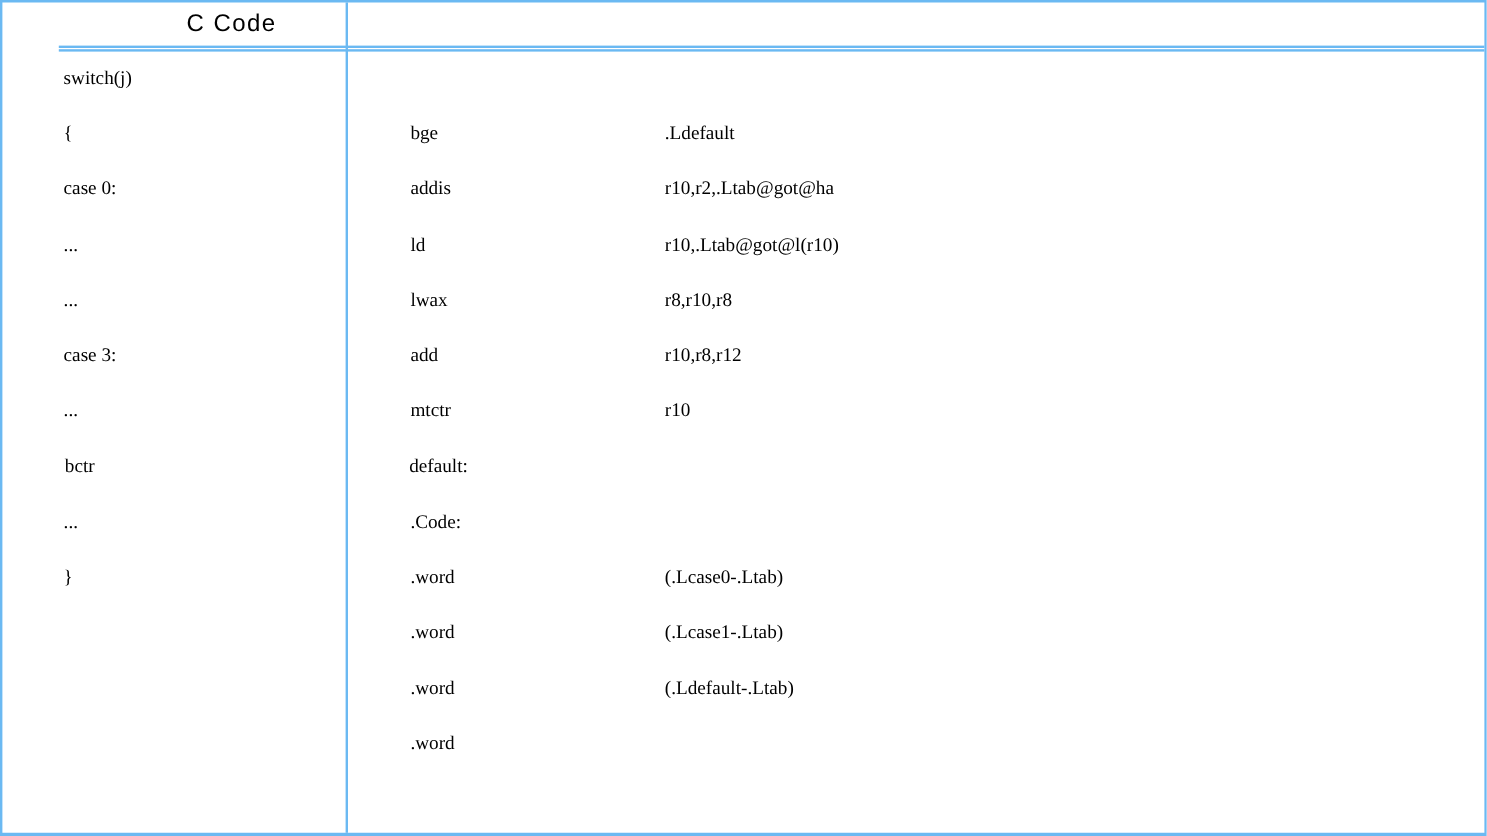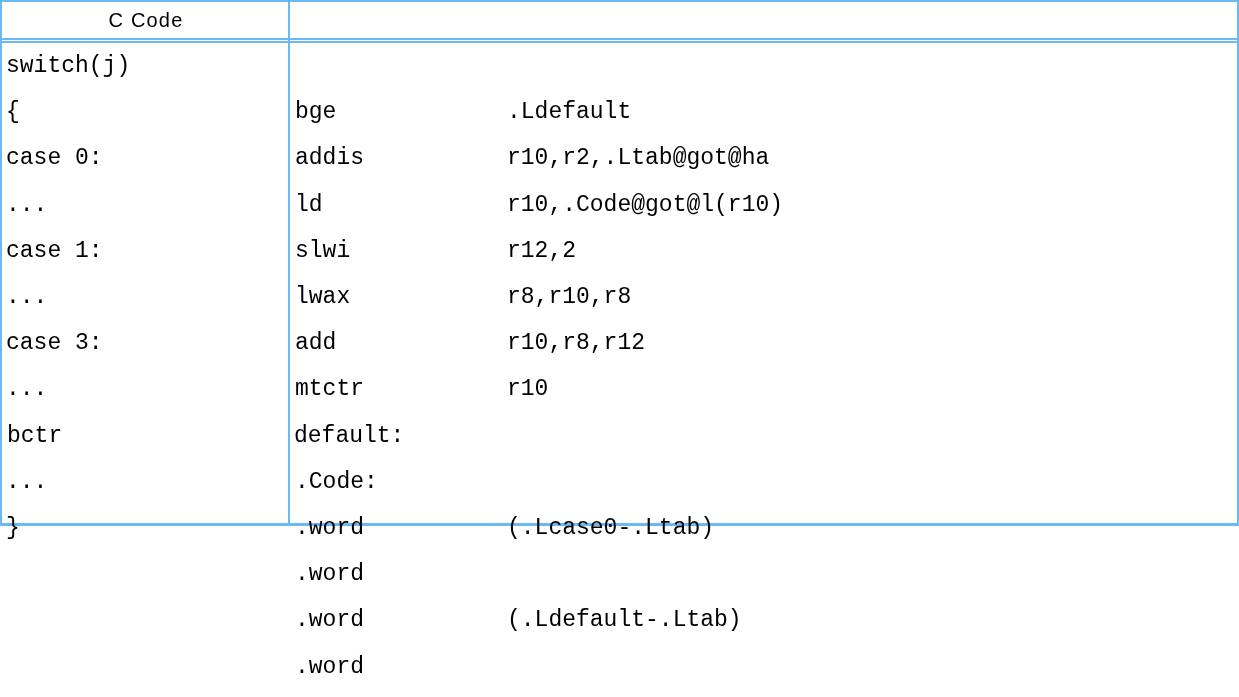--- a/index.html
+++ b/index.html
@@ -10,24 +10,25 @@
   * { margin: 0; padding: 0; box-sizing: border-box; }
   html, body {
     background: var(--bg-white);
     width: 1239px;
     height: 697px;
     overflow: hidden;
   }
   .table {
     position: relative;
     width: 1239px;
-    height: 526px;
+    height: 697px;
     border: 2px solid var(--border-blue);
     border-bottom-width: 3px;
     background: var(--bg-white);
+    padding-left: 47px;
   }
   
   .vline {
     position: absolute;
     left: 286px;
     top: 0;
     bottom: 0;
     width: 2px;
     background: var(--border-blue);
   }
@@ -52,22 +53,22 @@
   }
   .body { width: 100%; }
   .row {
     display: grid;
     grid-template-columns: 288px 1fr;
     height: 46.2px;
   }
   .cell {
     display: flex;
     align-items: center;
-    font-family: Liberation Mono, monospace;
-    font-size: 23px;
+    font-family: Liberation Serif, serif;
+    font-size: 16px;
     color: var(--text-black);
     white-space: pre;
     overflow: hidden;
   }
   .c-cell { padding-left: 4px; }
   .asm-cell { padding-left: 5px; }
   .mnemonic {
     display: inline-block;
     width: 212px;
   }
@@ -91,25 +92,21 @@
       <div class="row">
         <div class="cell c-cell">{</div>
         <div class="cell asm-cell"><span class="mnemonic">bge</span><span class="operands">.Ldefault</span></div>
       </div>
       <div class="row">
         <div class="cell c-cell">case 0:</div>
         <div class="cell asm-cell"><span class="mnemonic">addis</span><span class="operands">r10,r2,.Ltab@got@ha</span></div>
       </div>
       <div class="row">
         <div class="cell c-cell">...</div>
-        <div class="cell asm-cell"><span class="mnemonic">ld</span><span class="operands">r10,.Code@got@l(r10)</span></div>
-      </div>
-      <div class="row">
-        <div class="cell c-cell">case 1:</div>
-        <div class="cell asm-cell"><span class="mnemonic">slwi</span><span class="operands">r12,2</span></div>
+        <div class="cell asm-cell"><span class="mnemonic">ld</span><span class="operands">r10,.Ltab@got@l(r10)</span></div>
       </div>
       <div class="row">
         <div class="cell c-cell">...</div>
         <div class="cell asm-cell"><span class="mnemonic">lwax</span><span class="operands">r8,r10,r8</span></div>
       </div>
       <div class="row">
         <div class="cell c-cell">case 3:</div>
         <div class="cell asm-cell"><span class="mnemonic">add</span><span class="operands">r10,r8,r12</span></div>
       </div>
       <div class="row">
@@ -123,21 +120,21 @@
       <div class="row">
         <div class="cell c-cell">...</div>
         <div class="cell asm-cell"><span class="mnemonic">.Code:</span><span class="operands"></span></div>
       </div>
       <div class="row">
         <div class="cell c-cell">}</div>
         <div class="cell asm-cell"><span class="mnemonic">.word</span><span class="operands">(.Lcase0-.Ltab)</span></div>
       </div>
       <div class="row">
         <div class="cell c-cell"></div>
-        <div class="cell asm-cell"><span class="mnemonic">.word</span></div>
+        <div class="cell asm-cell"><span class="mnemonic">.word</span><span class="operands">(.Lcase1-.Ltab)</span></div>
       </div>
       <div class="row">
         <div class="cell c-cell"></div>
         <div class="cell asm-cell"><span class="mnemonic">.word</span><span class="operands">(.Ldefault-.Ltab)</span></div>
       </div>
       <div class="row">
         <div class="cell c-cell"></div>
         <div class="cell asm-cell"><span class="mnemonic">.word</span></div>
       </div>
     </div>

